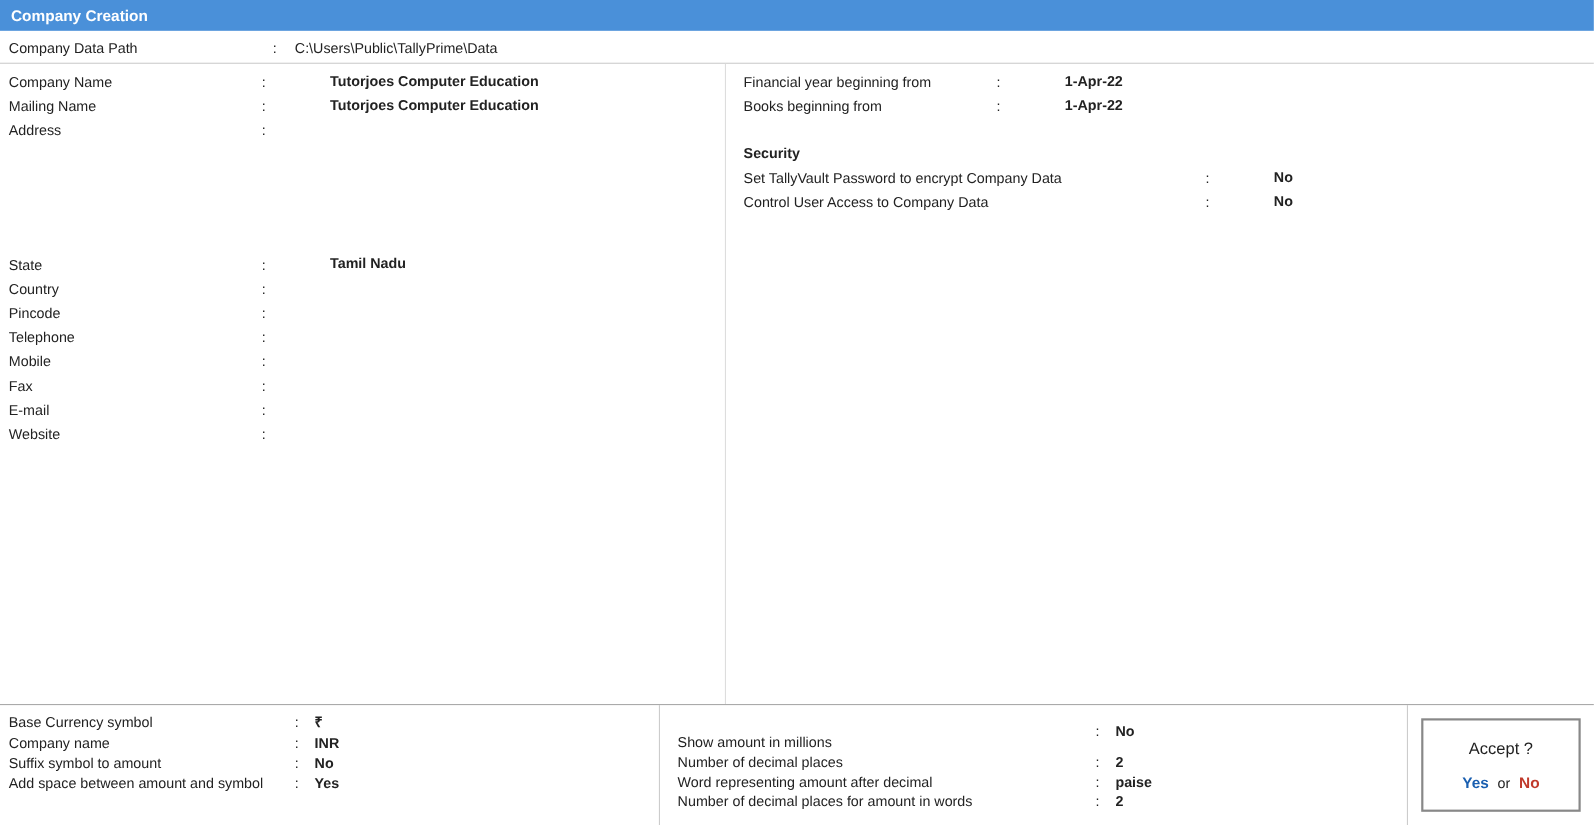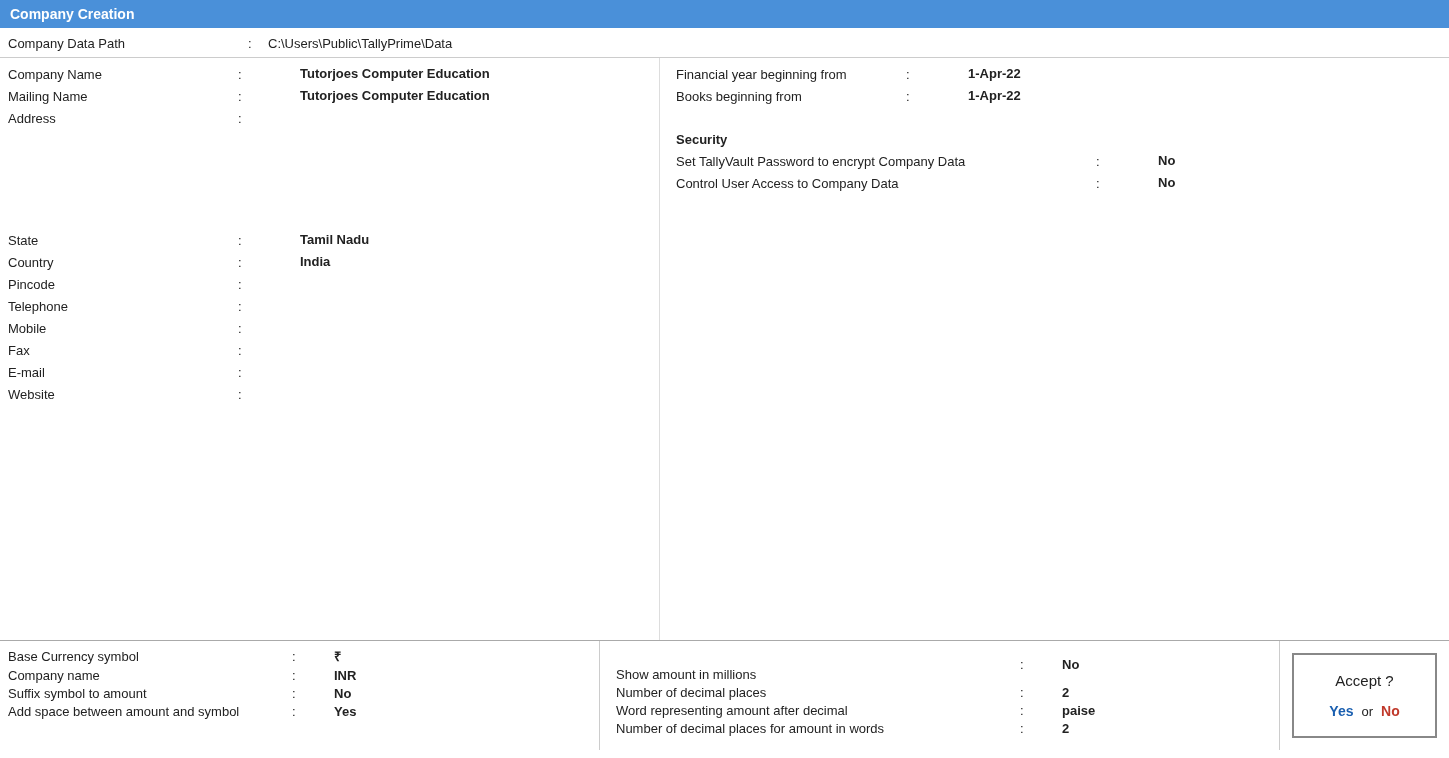--- a/index.html
+++ b/index.html
@@ -104,21 +104,20 @@
       align-items: center;
       justify-content: center;
       padding: 8px;
       border: 2px solid #888;
       margin: 12px;
     }
     .bottom-field-row {
       display: flex;
       align-items: center;
       margin-bottom: 3px;
-      gap: 24px;
     }
     .bottom-label {
       width: 260px;
       color: #222;
       font-size: 13px;
     }
     .bottom-colon { width: 18px; }
     .bottom-value {
       font-weight: bold;
       color: #222;
@@ -190,21 +189,20 @@
       <div style="height: 100px;"></div>
 
       <div class="field-row">
         <span class="field-label">State</span>
         <span class="field-colon">:</span>
         <span class="field-value">Tamil Nadu</span>
       </div>
       <div class="field-row">
         <span class="field-label">Country</span>
         <span class="field-colon">:</span>
-        <span class="field-value">India</span>
       </div>
       <div class="field-row">
         <span class="field-label">Pincode</span>
         <span class="field-colon">:</span>
         <span class="field-value normal"></span>
       </div>
       <div class="field-row">
         <span class="field-label">Telephone</span>
         <span class="field-colon">:</span>
         <span class="field-value normal"></span>

